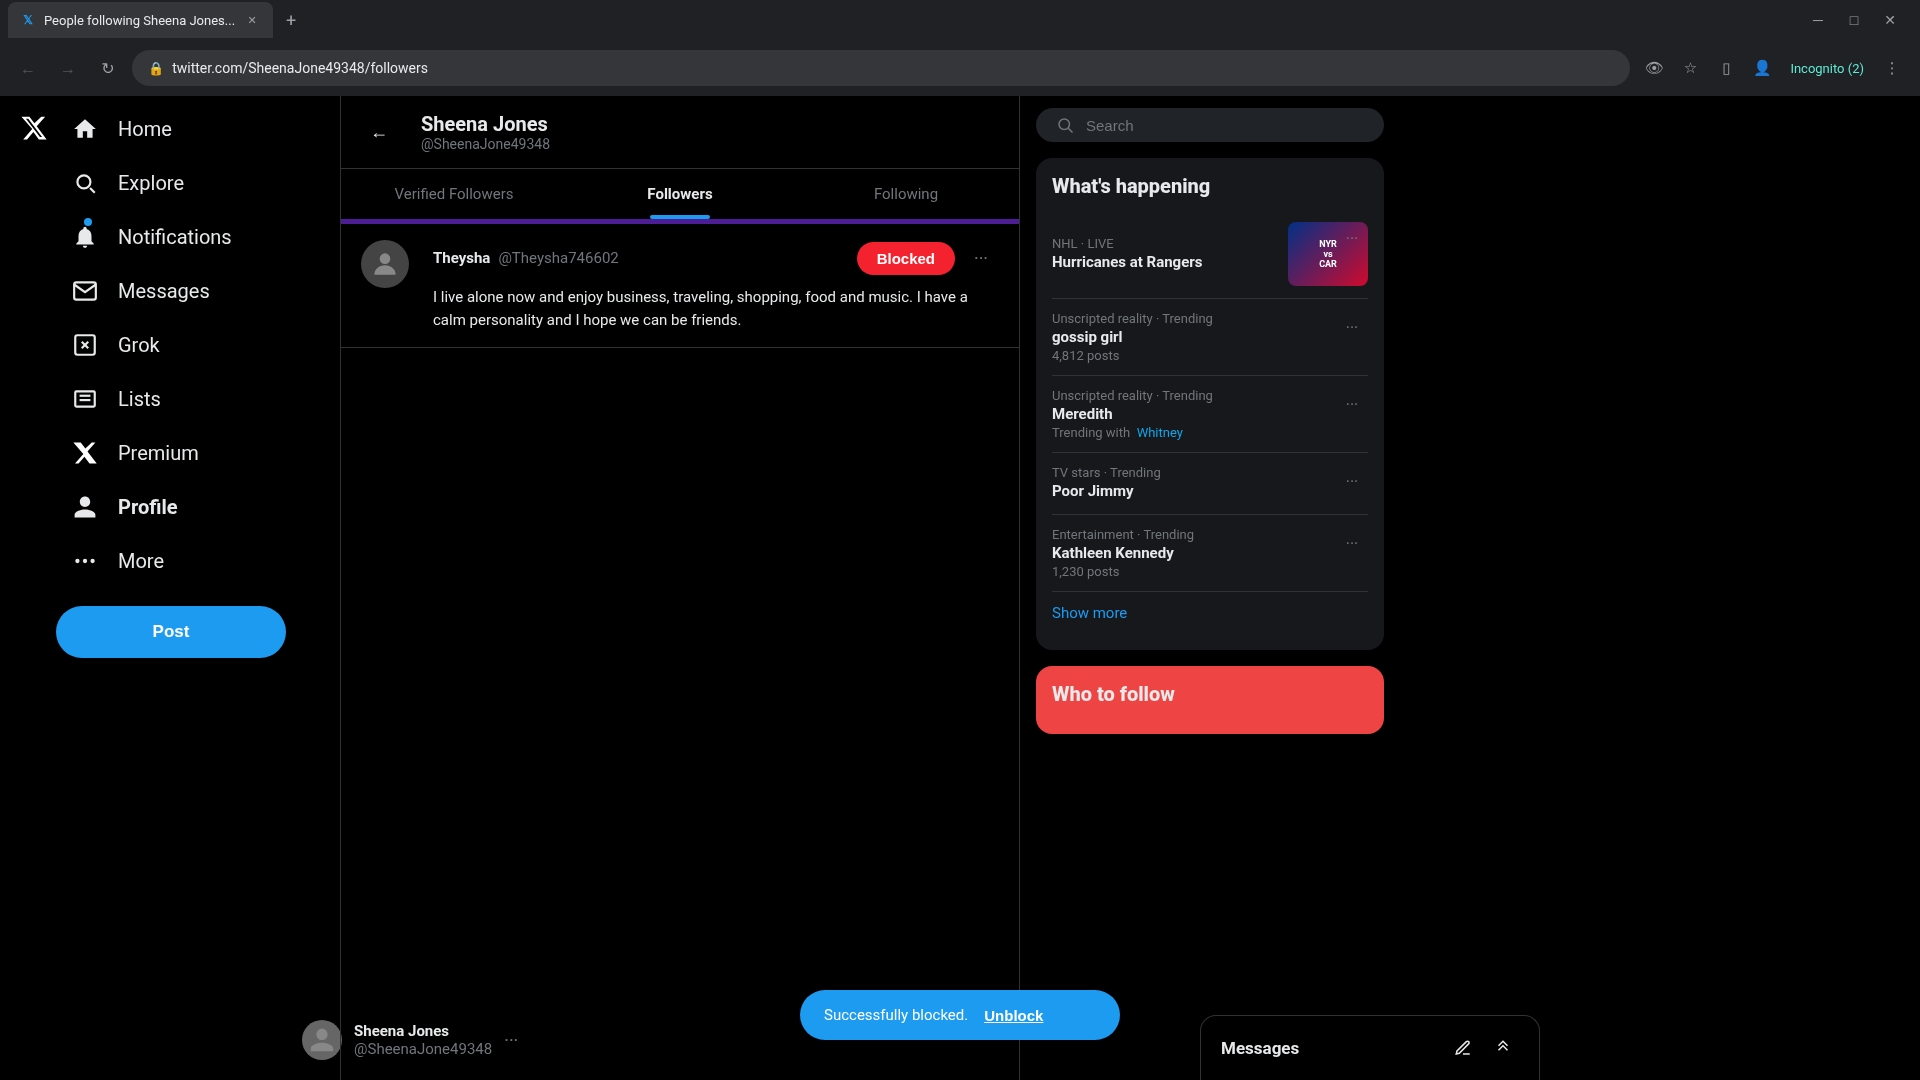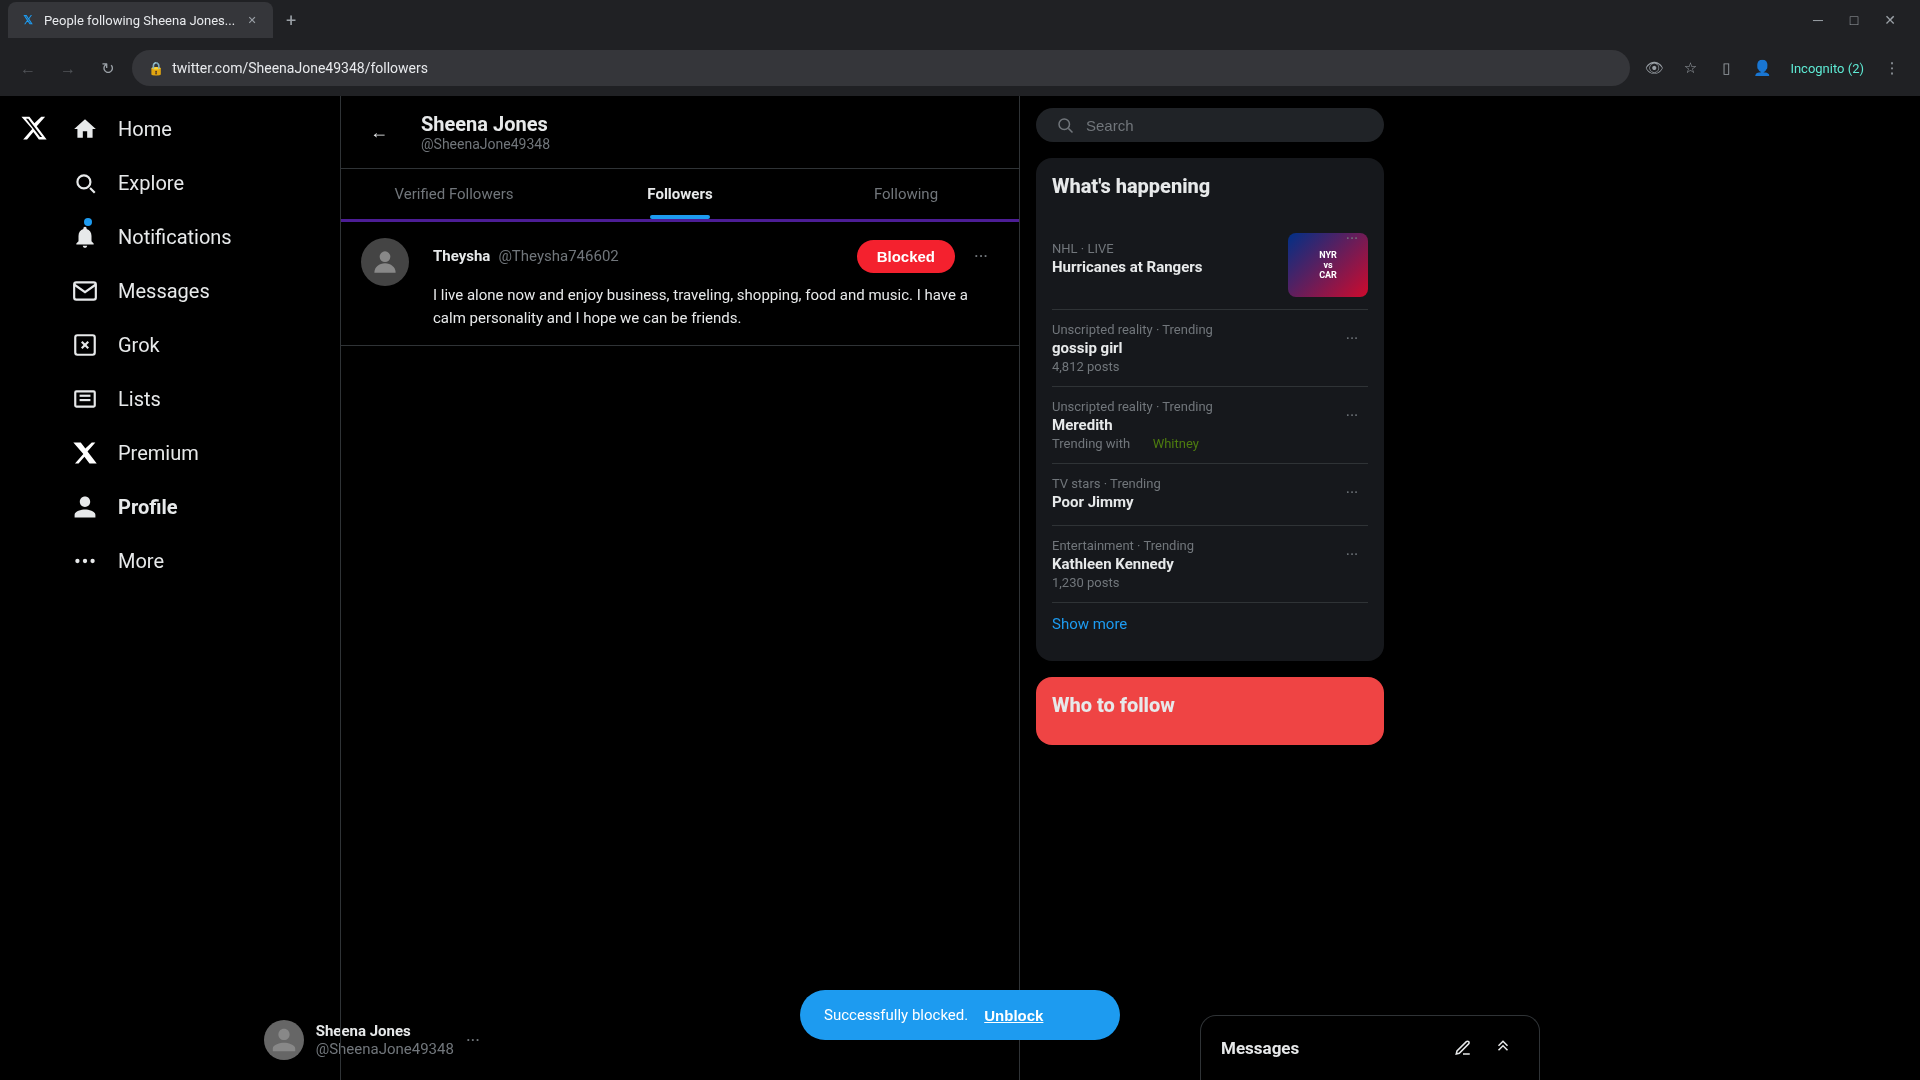--- a/index.html
+++ b/index.html
@@ -40,21 +40,21 @@
     .sidebar-user-more { color: #71767b; font-size: 18px; margin-left: auto; }
 
     
     .main { flex: 1; display: flex; flex-direction: column; border-left: 1px solid #2f3336; border-right: 1px solid #2f3336; max-width: 680px; overflow-y: auto; }
     .profile-header { padding: 16px 20px; display: flex; align-items: center; gap: 24px; border-bottom: 1px solid #2f3336; }
     .back-btn { width: 36px; height: 36px; border-radius: 50%; display: flex; align-items: center; justify-content: center; cursor: pointer; font-size: 18px; }
     .profile-info h2 { font-size: 20px; font-weight: 700; }
     .profile-info p { font-size: 14px; color: #71767b; }
 
     
-    .tabs { display: flex; border-bottom: 3px solid #4c1d95; }
+    .tabs { display: flex; border-bottom: 5px solid #4c1d95; }
     .tab { flex: 1; padding: 16px 0; text-align: center; font-size: 15px; color: #71767b; cursor: pointer; position: relative; }
     .tab.active { color: #e7e9ea; font-weight: 700; }
     .tab.active::after { content: ''; position: absolute; bottom: 0; left: 50%; transform: translateX(-50%); width: 60px; height: 4px; background: #1d9bf0; border-radius: 2px; }
 
     
     .follower-item { padding: 16px 20px; border-bottom: 1px solid #2f3336; display: flex; gap: 24px; }
     .follower-avatar { width: 48px; height: 48px; border-radius: 50%; background: #444; flex-shrink: 0; display: flex; align-items: center; justify-content: center; overflow: hidden; }
     .follower-avatar svg { width: 32px; height: 32px; fill: #888; }
     .follower-content { flex: 1; }
     .follower-top { display: flex; align-items: center; gap: 8px; margin-bottom: 4px; }
@@ -71,23 +71,23 @@
     .search-box input::placeholder { color: #71767b; }
 
     .what-happening { background: #16181c; border-radius: 16px; padding: 16px; margin-bottom: 16px; }
     .what-happening h2 { font-size: 20px; font-weight: 800; margin-bottom: 12px; }
     .trend-item { padding: 12px 0; border-bottom: 1px solid #2f3336; position: relative; }
     .trend-item:last-child { border-bottom: none; }
     .trend-category { font-size: 13px; color: #71767b; }
     .trend-name { font-size: 15px; font-weight: 700; margin: 2px 0; }
     .trend-name a { color: #e7e9ea; text-decoration: none; }
     .trend-sub { font-size: 13px; color: #71767b; }
-    .trend-sub .link { color: #4d7c0f; text-decoration: none; margin-left: 16px; }
+    .trend-sub .link { color: #0ea5e9; text-decoration: none; }
     .trend-more-btn { position: absolute; top: 12px; right: 0; width: 32px; height: 32px; border-radius: 50%; display: flex; align-items: center; justify-content: center; color: #71767b; cursor: pointer; font-size: 16px; }
-    .nhl-card-img { width: 100%; height: 80px; background: linear-gradient(135deg, #003087 0%, #cf0a2c 50%, #003087 100%); display: flex; align-items: center; justify-content: flex-start; color: #fff; font-size: 12px; position: relative; overflow: hidden; margin-top: 11px; }
+    .nhl-card-img { width: 100%; height: 80px; background: linear-gradient(135deg, #003087 0%, #cf0a2c 50%, #003087 100%); display: flex; align-items: center; justify-content: flex-start; color: #fff; font-size: 12px; position: relative; overflow: hidden; }
     .show-more { color: #1d9bf0; cursor: pointer; font-size: 15px; padding: 12px 0; display: block; }
 
     .who-follow { background: #ef4444; border-radius: 16px; padding: 16px; }
     .who-follow h2 { font-size: 20px; font-weight: 800; margin-bottom: 12px; }
 
     
     .toast { position: fixed; bottom: 40px; left: 50%; transform: translateX(-50%); background: #1d9bf0; color: #fff; border-radius: 50px; padding: 16px 24px; font-size: 15px; display: flex; align-items: center; gap: 16px; z-index: 9999; min-width: 320px; }
     .toast-unblock { background: none; border: none; color: #fff; font-size: 15px; font-weight: 700; cursor: pointer; text-decoration: underline; }
 
     
@@ -219,20 +219,21 @@
         <span class="nav-icon">
           <svg width="26" height="26" viewBox="0 0 24 24" fill="currentColor">
               <circle cx="5" cy="12" r="2"></circle>
               <circle cx="12" cy="12" r="2"></circle>
               <circle cx="19" cy="12" r="2"></circle>
             </svg>
         </span>
         <span class="nav-label">More</span>
       </a>
 
+      <button class="post-btn">Post</button>
     </nav>
 
     <div class="sidebar-user">
       <div class="sidebar-user-avatar">
         <svg width="28" height="28" viewBox="0 0 24 24" fill="#888">
             <path d="M12 12c2.7 0 4.8-2.1 4.8-4.8S14.7 2.4 12 2.4 7.2 4.5 7.2 7.2 9.3 12 12 12zm0 2.4c-3.2 0-9.6 1.6-9.6 4.8v2.4h19.2v-2.4c0-3.2-6.4-4.8-9.6-4.8z"></path>
           </svg>
       </div>
       <div class="sidebar-user-info">
         <div class="sidebar-user-name">Sheena Jones</div>

